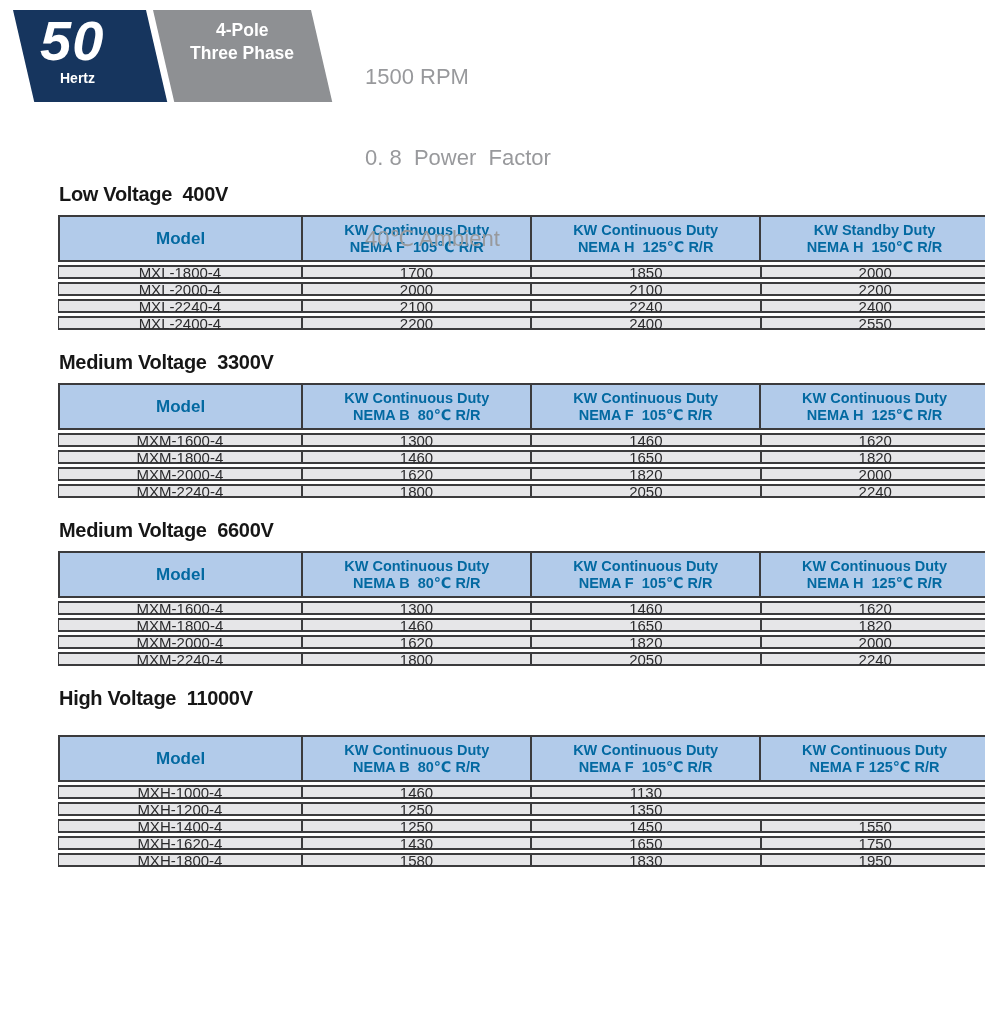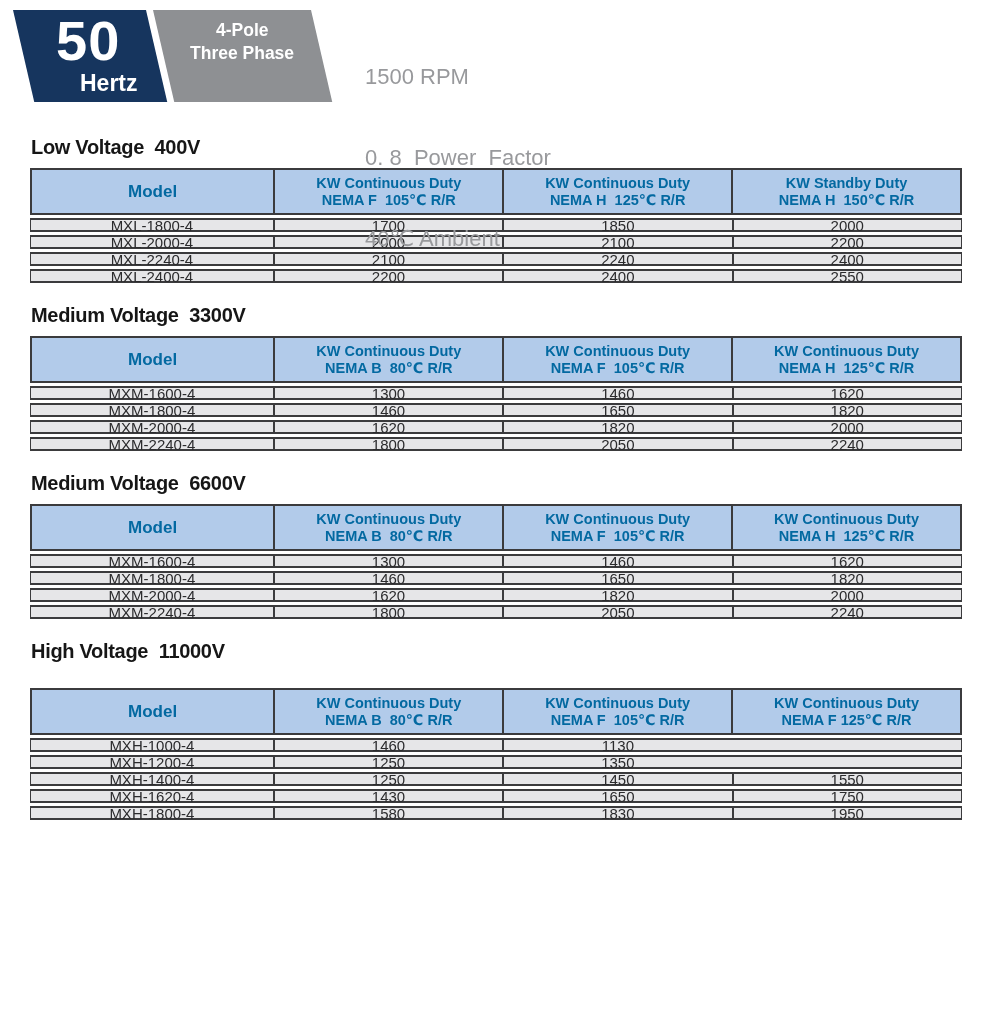--- a/index.html
+++ b/index.html
@@ -14,31 +14,31 @@
 
   
   .badge-row { position: relative; height: 102px; }
   .para {
     position: absolute; top: 10px; height: 92px;
     transform: skewX(13deg); transform-origin: 0 0;
   }
   .para-navy { left: 13px; width: 133px; background: #16355e; }
   .para-gray { left: 153px; width: 158px; background: #8e9093; }
   .badge-text { position: absolute; color: #ffffff; font-weight: bold; white-space: pre; }
-  .freq-value { left: 56px; top: 8px;  font-size: 56px; letter-spacing: 1px; }
-  .freq-unit  { left: 60px; top: 70px; font-size: 23px; margin-left: 20px; }
+  .freq-value { left: 40px; top: 8px;  font-size: 56px; letter-spacing: 1px; font-style: italic; }
+  .freq-unit  { left: 60px; top: 70px; font-size: 14px; }
   .pole-line1 { left: 180px; top: 20px; font-size: 17.5px; margin-left: 36px; }
   .pole-line2 { left: 190px; top: 43px; font-size: 17.5px; }
   .specs-text {
     position: absolute; left: 365px; top: 9px;
     font-size: 22px; line-height: 27px; color: #98999c; white-space: pre;
   }
 
   
-  #sections { margin-top: 34px; }
+  #sections { margin-top: 81px; padding-left: 28px; }
   .spec-section + .spec-section { margin-top: 21px; }
   .section-title {
     margin: 0 0 9px 31px;
     font-size: 20px; font-weight: bold; color: #161616;
     letter-spacing: -0.3px; white-space: pre;
   }
   .spec-section:last-child .section-title { margin-bottom: 25px; }
 
   .spec-table { margin-left: 30px; width: 932px; }
   .thead {

